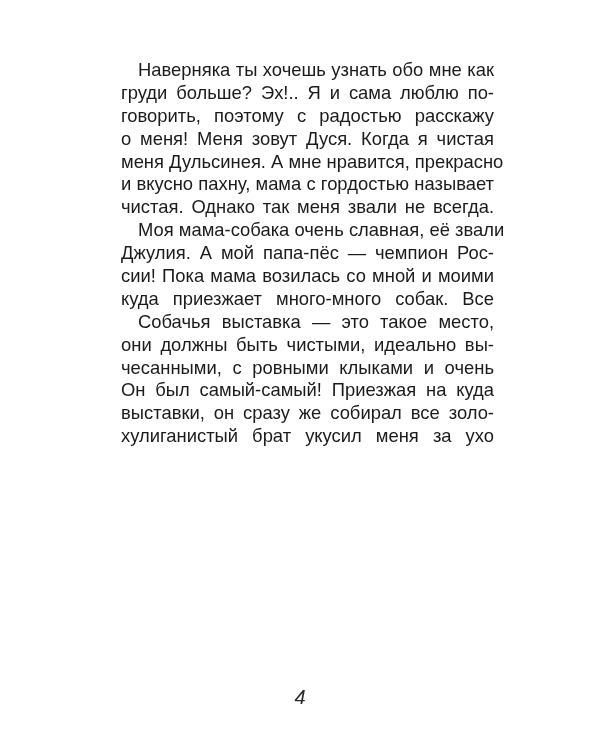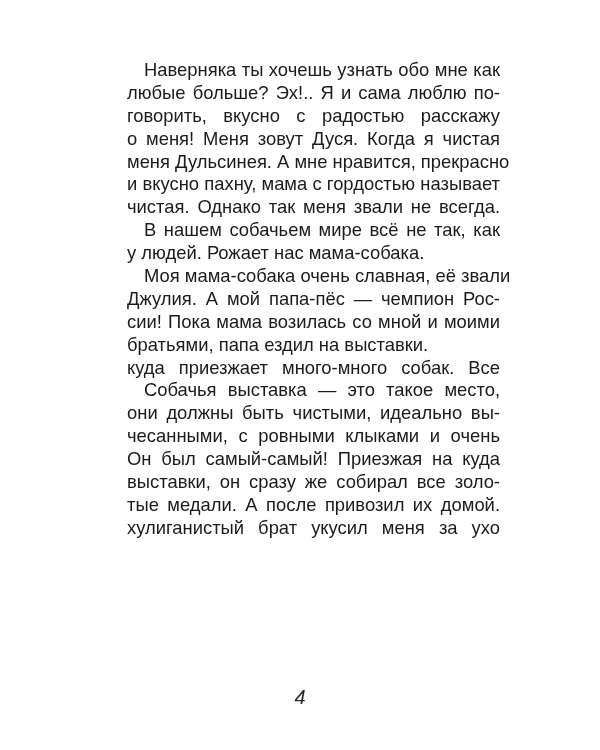--- a/index.html
+++ b/index.html
@@ -15,21 +15,20 @@
     }
     .page {
       position: absolute;
       left: 121px;
       top: 59px;
       width: 373px;
       font-family: "Liberation Sans", sans-serif;
       font-size: 18.4px;
       line-height: 22.9px;
       color: #1b1b1b;
-      margin-left: 6px;
     }
     .line {
       display: block;
       white-space: nowrap;
       text-align: justify;
       text-align-last: justify;
       height: 22.9px;
     }
     .line.indent {
       padding-left: 17px;
@@ -49,48 +48,42 @@
       font-style: italic;
     }
   </style>
 </head>
 <body>
 
 <div class="page">
 
   <div>
     <span class="line indent">Наверняка ты хочешь узнать обо мне как</span>
-    <span class="line">любые больше? Эх!.. Я и сама люблю по-</span>
-    <span class="line">говорить, вкусно с радостью расскажу</span>
+    <span class="line">груди больше? Эх!.. Я и сама люблю по-</span>
+    <span class="line">говорить, поэтому с радостью расскажу</span>
     <span class="line">о меня! Меня зовут Дуся. Когда я чистая</span>
     <span class="line">меня Дульсинея. А мне нравится, прекрасно</span>
     <span class="line">и вкусно пахну, мама с гордостью называет</span>
     <span class="line">чистая. Однако так меня звали не всегда.</span>
   </div>
 
-  <div>
-    <span class="line indent">В нашем собачьем мире всё не так, как</span>
-    <span class="line last">у людей. Рожает нас мама-собака.</span>
-  </div>
 
   <div>
     <span class="line indent">Моя мама-собака очень славная, её звали</span>
     <span class="line">Джулия. А мой папа-пёс — чемпион Рос-</span>
     <span class="line">сии! Пока мама возилась со мной и моими</span>
-    <span class="line last">братьями, папа ездил на выставки.</span>
   </div>
 
   <div>
     <span class="line">куда приезжает много-много собак. Все</span>
     <span class="line indent">Собачья выставка — это такое место,</span>
     <span class="line">они должны быть чистыми, идеально вы-</span>
     <span class="line">чесанными, с ровными клыками и очень</span>
     <span class="line">Он был самый-самый! Приезжая на куда</span>
     <span class="line">выставки, он сразу же собирал все золо-</span>
-    <span class="line">тые медали. А после привозил их домой.</span>
   </div>
 
 
   <div>
     <span class="line">хулиганистый брат укусил меня за ухо</span>
   </div>
 </div>
 
 <div class="page-number">4</div>
 

